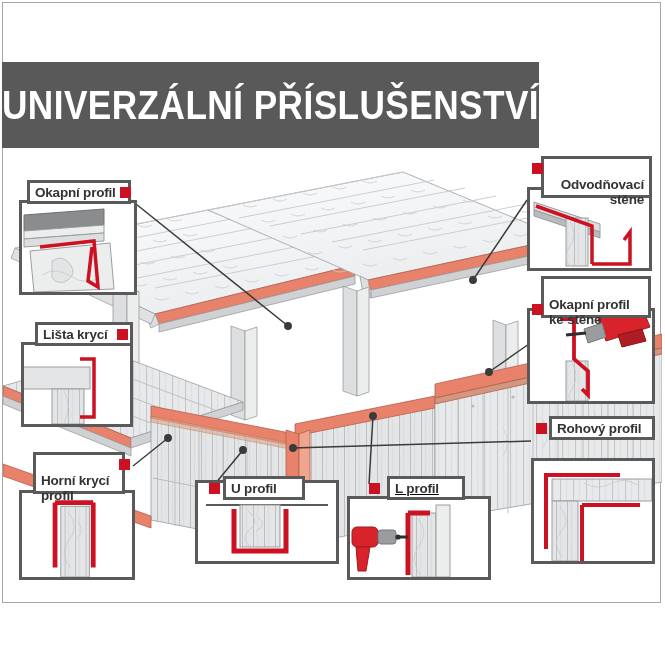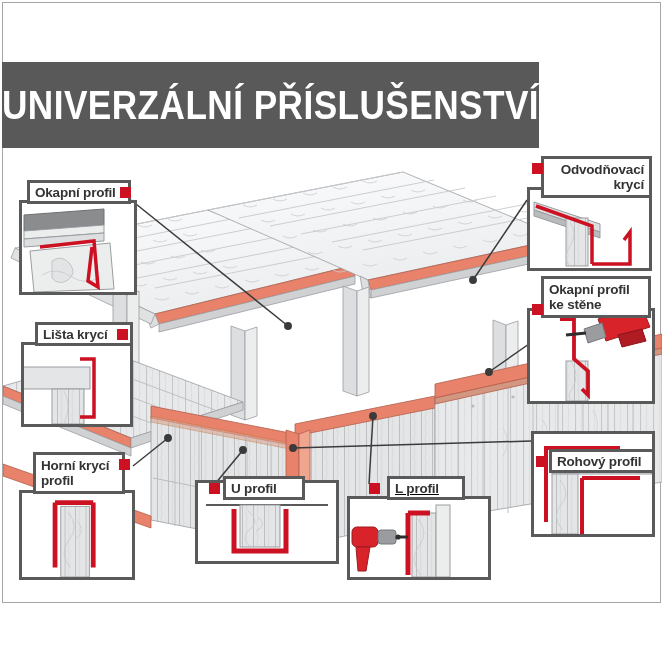--- a/index.html
+++ b/index.html
@@ -26,21 +26,21 @@
   
   .callout{position:absolute;box-sizing:border-box;}
   .cbody{position:absolute;left:0;bottom:0;width:100%;
          border:3px solid #5a5a5a;background:#ffffff;box-sizing:border-box;overflow:hidden;}
   .ctab{position:absolute;top:0;height:24px;border:3px solid #5a5a5a;
         background:#ffffff;box-sizing:border-box;display:flex;align-items:center;
         white-space:nowrap;z-index:3;}
   .ctab.two{height:42px;align-items:flex-start;}
   .ctab-txt{font-weight:bold;font-size:13.5px;color:#333333;line-height:15px;
             padding:0 5px;letter-spacing:-0.2px;}
-  .ctab.two .ctab-txt{padding-top:3px;}
+  .ctab.two .ctab-txt{padding-top:18px;}
   .marker{position:absolute;width:11px;height:11px;background:#cc1122;z-index:4;}
   .cart{position:absolute;left:0;top:0;width:100%;height:100%;}
 </style>
 </head>
 <body>
 
 <div class="page">
 
   <div class="frame"></div>
 
@@ -211,21 +211,21 @@
           <path d="M20,72 q14 -9 30 2 q12 8 28 1" fill="none" stroke="#c7c9cb" stroke-width="0.8"></path>
           <path d="M18,44 L72,38 L76,84 L66,78 L70,44" fill="none" stroke="#cc1122" stroke-width="3.5" stroke-linejoin="miter"></path>
         </svg>
       </div>
     </div>
 
     <div class="callout" style="left:524px;top:8px;width:125px;height:115px;">
       <div class="ctab two" style="left:14px;width:111px;">
         <div class="ctab-txt" style="text-align:right;width:100%;">
           <span>Odvodňovací</span><br>
-          <span>krycí</span>
+          <span>stěne</span>
         </div>
       </div>
       <div class="marker" style="left:5px;top:7px;"></div>
       <div class="cbody" style="height:84px;">
         <svg class="cart" viewBox="0 0 119 78">
           <polygon points="4,12 70,34 70,42 4,20" fill="#dcdedf" stroke="#9a9da1" stroke-width="1"></polygon>
           <polygon points="4,20 70,42 70,48 4,26" fill="#b8babc" stroke="#9a9da1" stroke-width="1"></polygon>
           <rect x="36" y="28" width="22" height="48" fill="url(#plank)" stroke="#9a9da1" stroke-width="1"></rect>
           <path d="M40,32 q8 12 0 24 q-8 12 0 20" fill="none" stroke="#c7c9cb" stroke-width="0.8"></path>
           <path d="M6,16 L62,36 L62,74" fill="none" stroke="#cc1122" stroke-width="3.5"></path>
@@ -284,21 +284,21 @@
       <div class="cbody" style="height:90px;top:38px;">
         <svg class="cart" viewBox="0 0 114 88">
           <path d="M34,10 L34,78 M34,10 L74,10 M74,10 L74,78" fill="none" stroke="#cc1122" stroke-width="5"></path>
           <rect x="40" y="14" width="30" height="74" fill="url(#plank)" stroke="#9a9da1" stroke-width="1"></rect>
           <path d="M48,20 q12 16 0 30 q-10 14 2 28" fill="none" stroke="#c7c9cb" stroke-width="0.9"></path>
           <path d="M58,30 q8 10 -2 18" fill="none" stroke="#c7c9cb" stroke-width="0.8"></path>
         </svg>
       </div>
     </div>
 
-    <div class="callout" style="left:528px;top:268px;width:124px;height:88px;margin-top:33px;">
+    <div class="callout" style="left:528px;top:268px;width:124px;height:148px;">
       <div class="ctab" style="left:18px;width:106px;">
         <div class="ctab-txt">Rohový profil</div>
       </div>
       <div class="marker" style="left:5px;top:7px;"></div>
       <div class="cbody" style="height:106px;">
         <svg class="cart" viewBox="0 0 118 100">
           <rect x="18" y="18" width="100" height="22" fill="url(#plank2)" stroke="#9a9da1" stroke-width="1"></rect>
           <rect x="18" y="40" width="26" height="60" fill="url(#plank)" stroke="#9a9da1" stroke-width="1"></rect>
           <path d="M26,46 q12 14 0 26 q-8 10 2 24" fill="none" stroke="#c7c9cb" stroke-width="0.8"></path>
           <path d="M50,22 q14 8 28 0 q12 -6 26 2" fill="none" stroke="#c7c9cb" stroke-width="0.8"></path>

